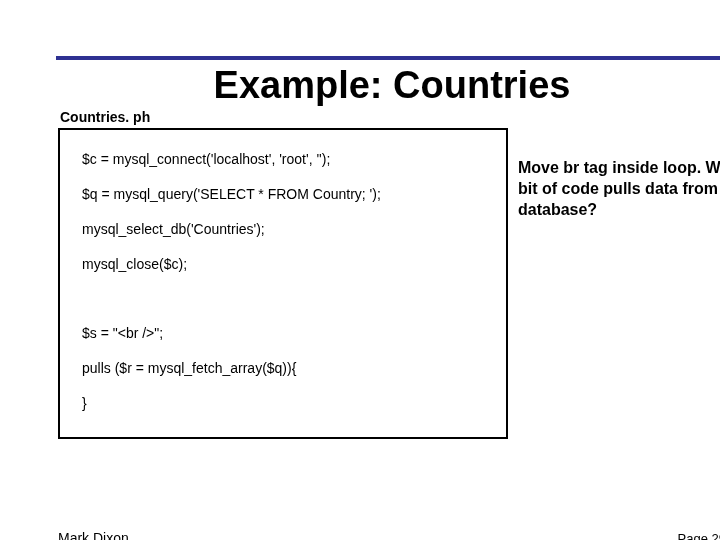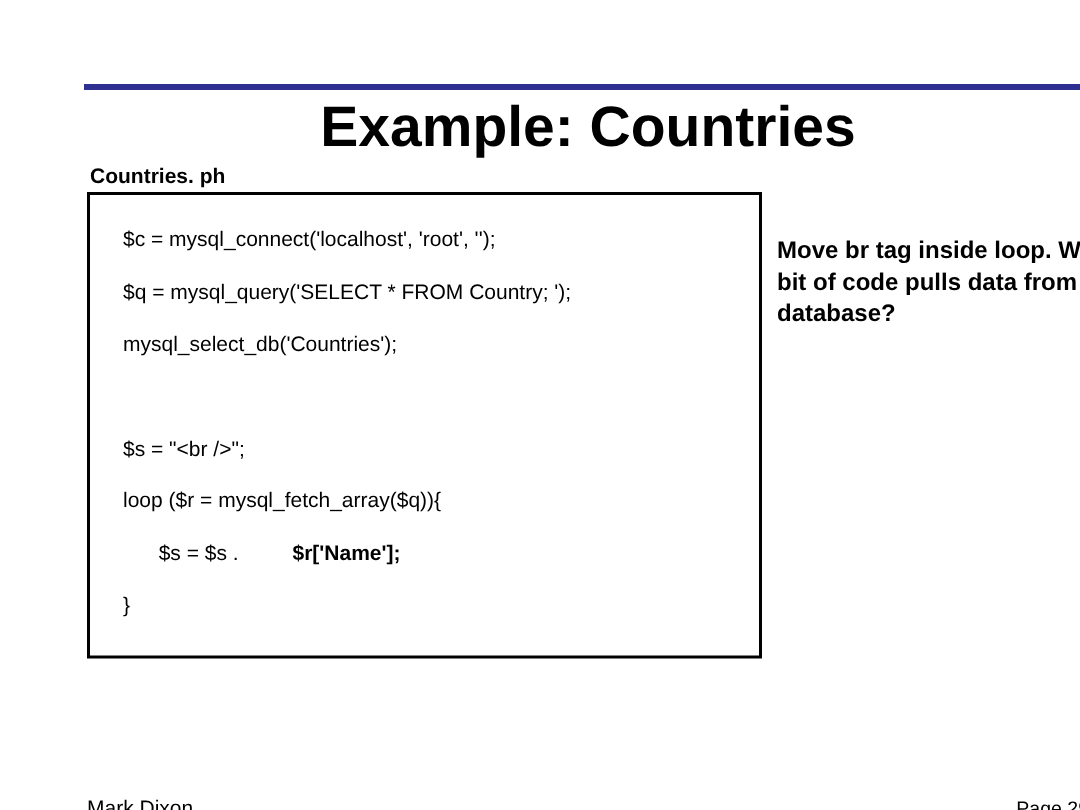--- a/index.html
+++ b/index.html
@@ -85,23 +85,23 @@
 <div class="topbar"></div>
 
 <div class="title">Example: Countries</div>
 
 <div class="filename">Countries. ph p</div>
 
 <div class="codebox">
   <div class="line">$c = mysql_connect('localhost', 'root', '');</div>
   <div class="line">$q = mysql_query('SELECT * FROM Country; ');</div>
   <div class="line">mysql_select_db('Countries');</div>
+  <div class="line">mysql_close($c);</div>
   <div class="line"> </div>
   <div class="line">$s = "&lt;br /&gt;";</div>
-  <div class="line">loop ($r = mysql_fetch_array($q)){</div>
-  <div class="line"><span>  $s = $s . </span><span class="bold-frag">$r['Name'];</span></div>
+  <div class="line">pulls ($r = mysql_fetch_array($q)){</div>
   <div class="line">}</div>
 </div>
 
 <div class="annotation">Move br tag inside loop. Which bit of code pulls data from database?</div>
 
 <div class="footer-left">Mark Dixon</div>
 <div class="footer-right">Page 29</div>
 
 </body></html>

